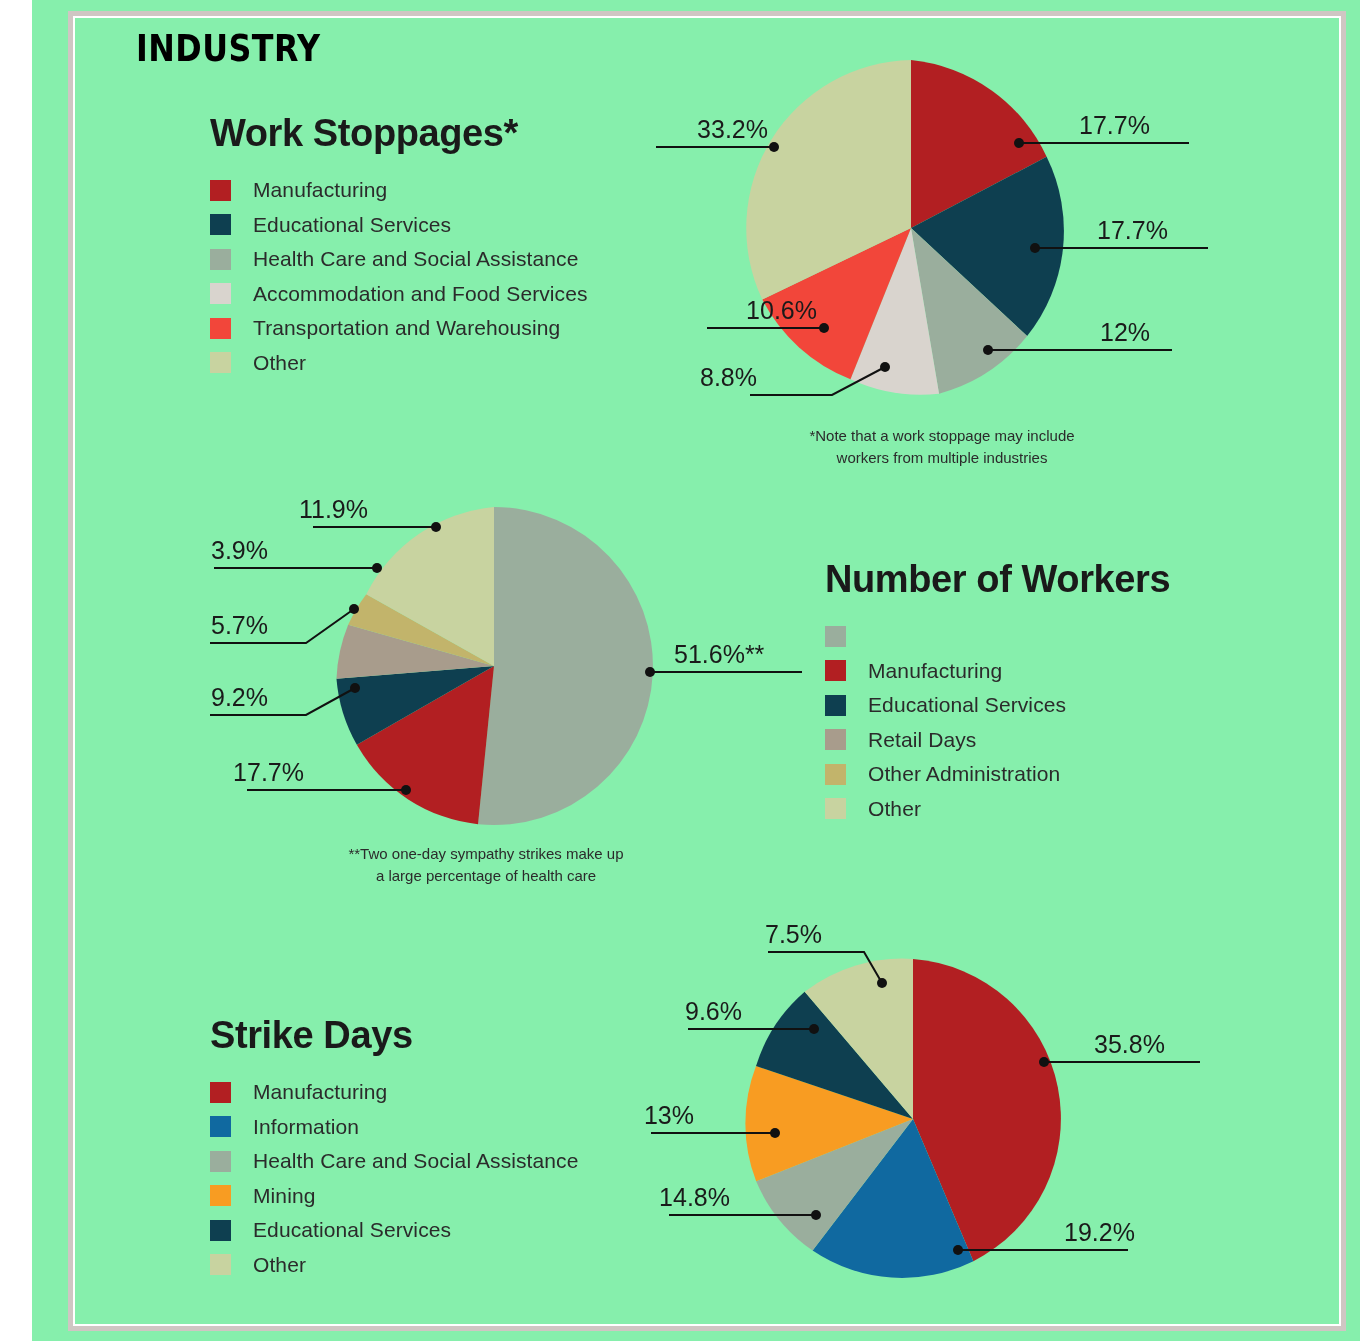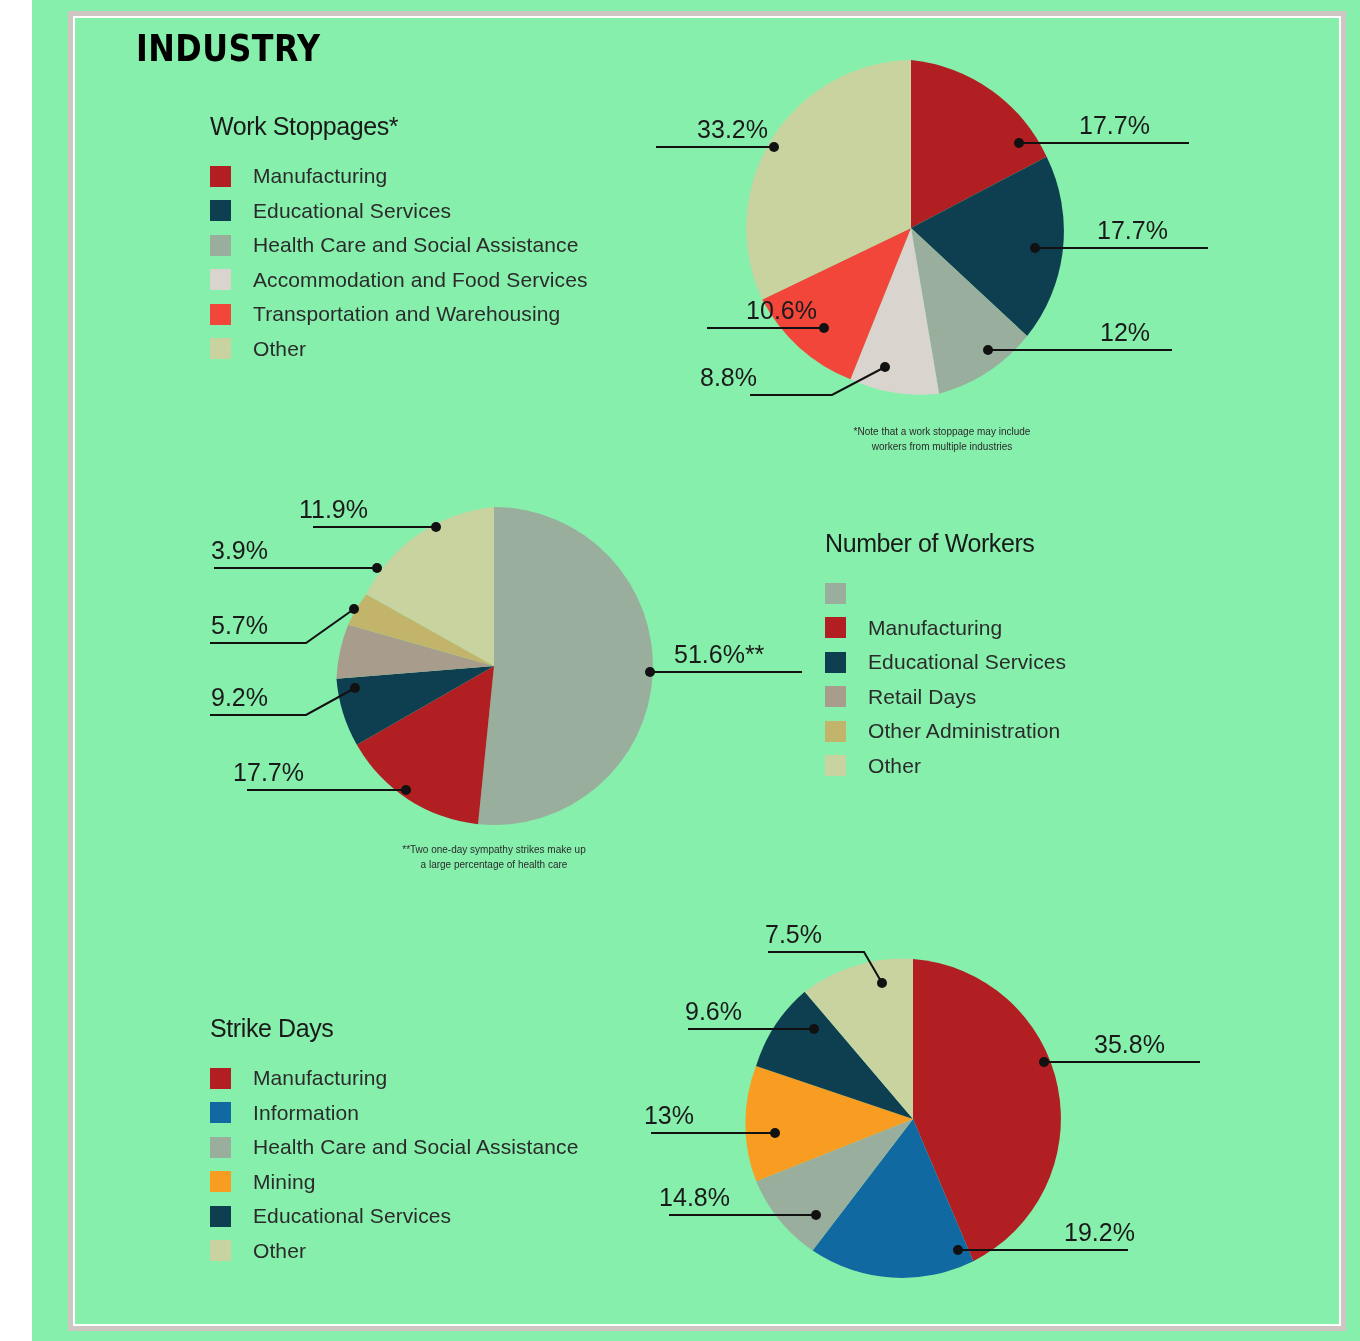--- a/index.html
+++ b/index.html
@@ -45,22 +45,22 @@
     color: #000000;
     font-stretch: condensed;
     transform: scaleX(0.93);
     transform-origin: left top;
   }
 
   
   .panel { position: absolute; }
   .panel-heading {
     font-family: "Liberation Sans", sans-serif;
-    font-weight: 400;
-    font-size: 25px;
+    font-weight: 700;
+    font-size: 38px;
     color: #1a1a1a;
     letter-spacing: -0.4px;
     white-space: nowrap;
     margin-bottom: 18px;
   }
   .legend { list-style: none; }
   .legend-row {
     display: flex;
     align-items: center;
     height: 34.5px;
@@ -77,21 +77,21 @@
     letter-spacing: 0.1px;
   }
 
   
   .chart-wrap { position: absolute; }
   .chart-wrap svg { display: block; overflow: visible; }
 
   .note {
     position: absolute;
     text-align: center;
-    font-size: 10px;
+    font-size: 15px;
     color: #2b2b2b;
     line-height: 1.45;
     white-space: nowrap;
   }
 </style>
 </head>
 <body>
 
 <div id="page">
 
@@ -172,21 +172,21 @@
         <text x="96" y="98" text-anchor="end">33.2%</text>
       </g>
     </svg>
   </div>
 
   <div class="note" style="left:640px; top:425px; width:540px;">
     <div>*Note that a work stoppage may include</div>
     <div>workers from multiple industries</div>
   </div>
 
-  <div class="panel" style="left:793px; top:529px;">
+  <div class="panel" style="left:793px; top:558px;">
     <div class="panel-heading">Number of Workers</div>
     <ul class="legend">
       <li class="legend-row">
         <span class="swatch" style="background:#9aae9d"></span>
       </li>
       <li class="legend-row">
         <span class="swatch" style="background:#b21f22"></span>
         <span class="legend-label">Manufacturing</span>
       </li>
       <li class="legend-row">
@@ -245,21 +245,21 @@
         <text x="492" y="183">51.6%**</text>
         <text x="122" y="301" text-anchor="end">17.7%</text>
         <text x="86" y="226" text-anchor="end">9.2%</text>
         <text x="86" y="154" text-anchor="end">5.7%</text>
         <text x="86" y="79" text-anchor="end">3.9%</text>
         <text x="186" y="38" text-anchor="end">11.9%</text>
       </g>
     </svg>
   </div>
 
-  <div class="note" style="left:152px; top:843px; width:620px;">
+  <div class="note" style="left:144px; top:843px; width:620px;">
     <div>**Two one-day sympathy strikes make up</div>
     <div>a large percentage of health care</div>
   </div>
 
   <div class="panel" style="left:178px; top:1014px;">
     <div class="panel-heading">Strike Days</div>
     <ul class="legend">
       <li class="legend-row">
         <span class="swatch" style="background:#b21f22"></span>
         <span class="legend-label">Manufacturing</span>

